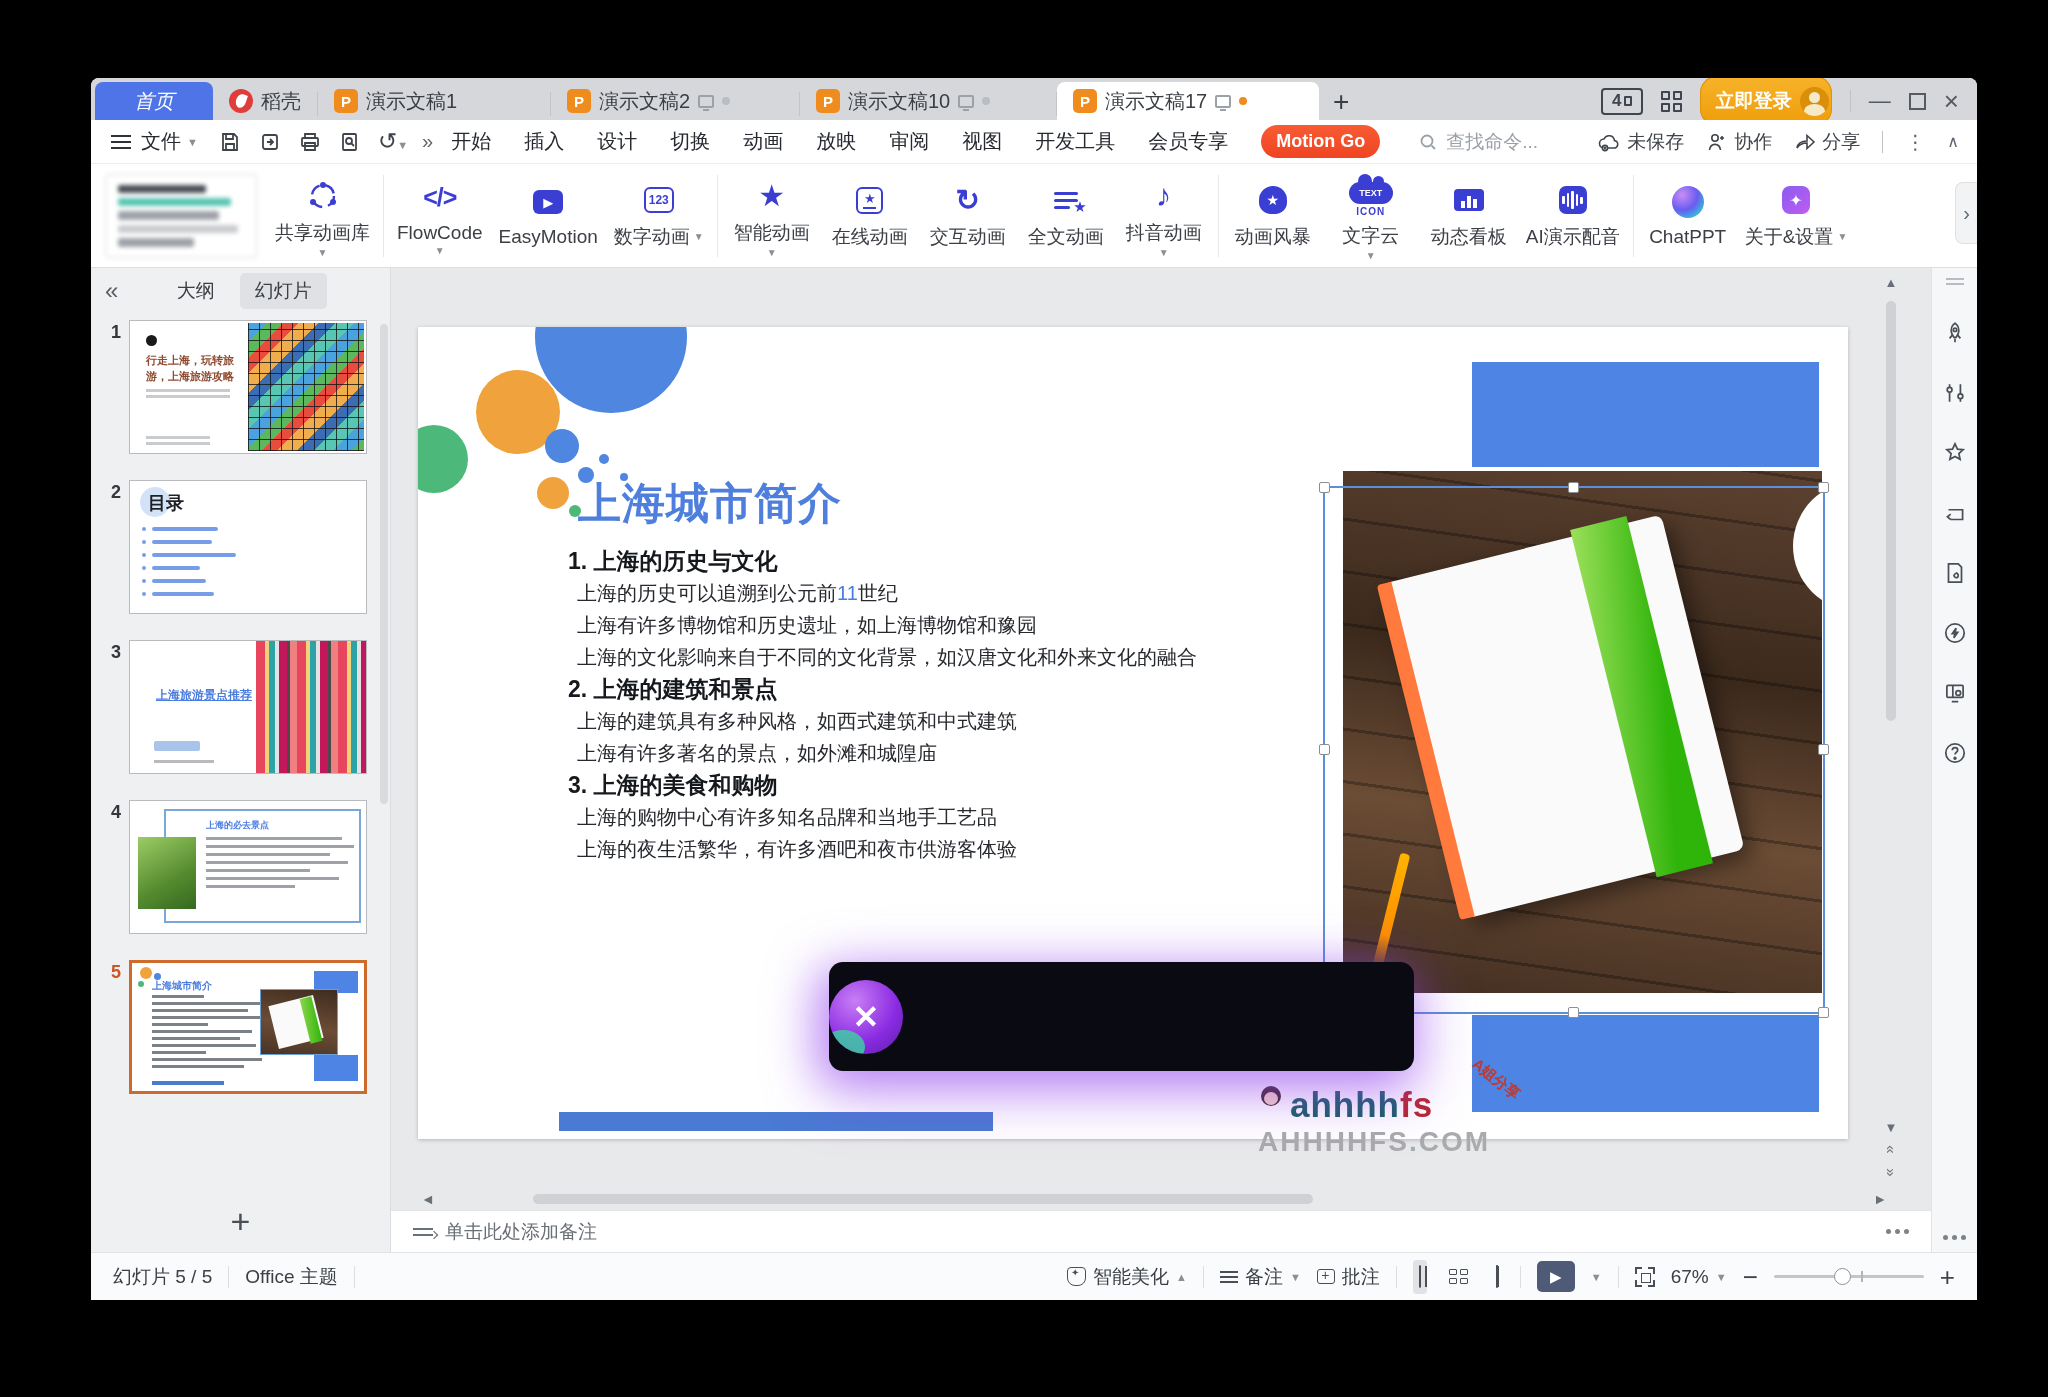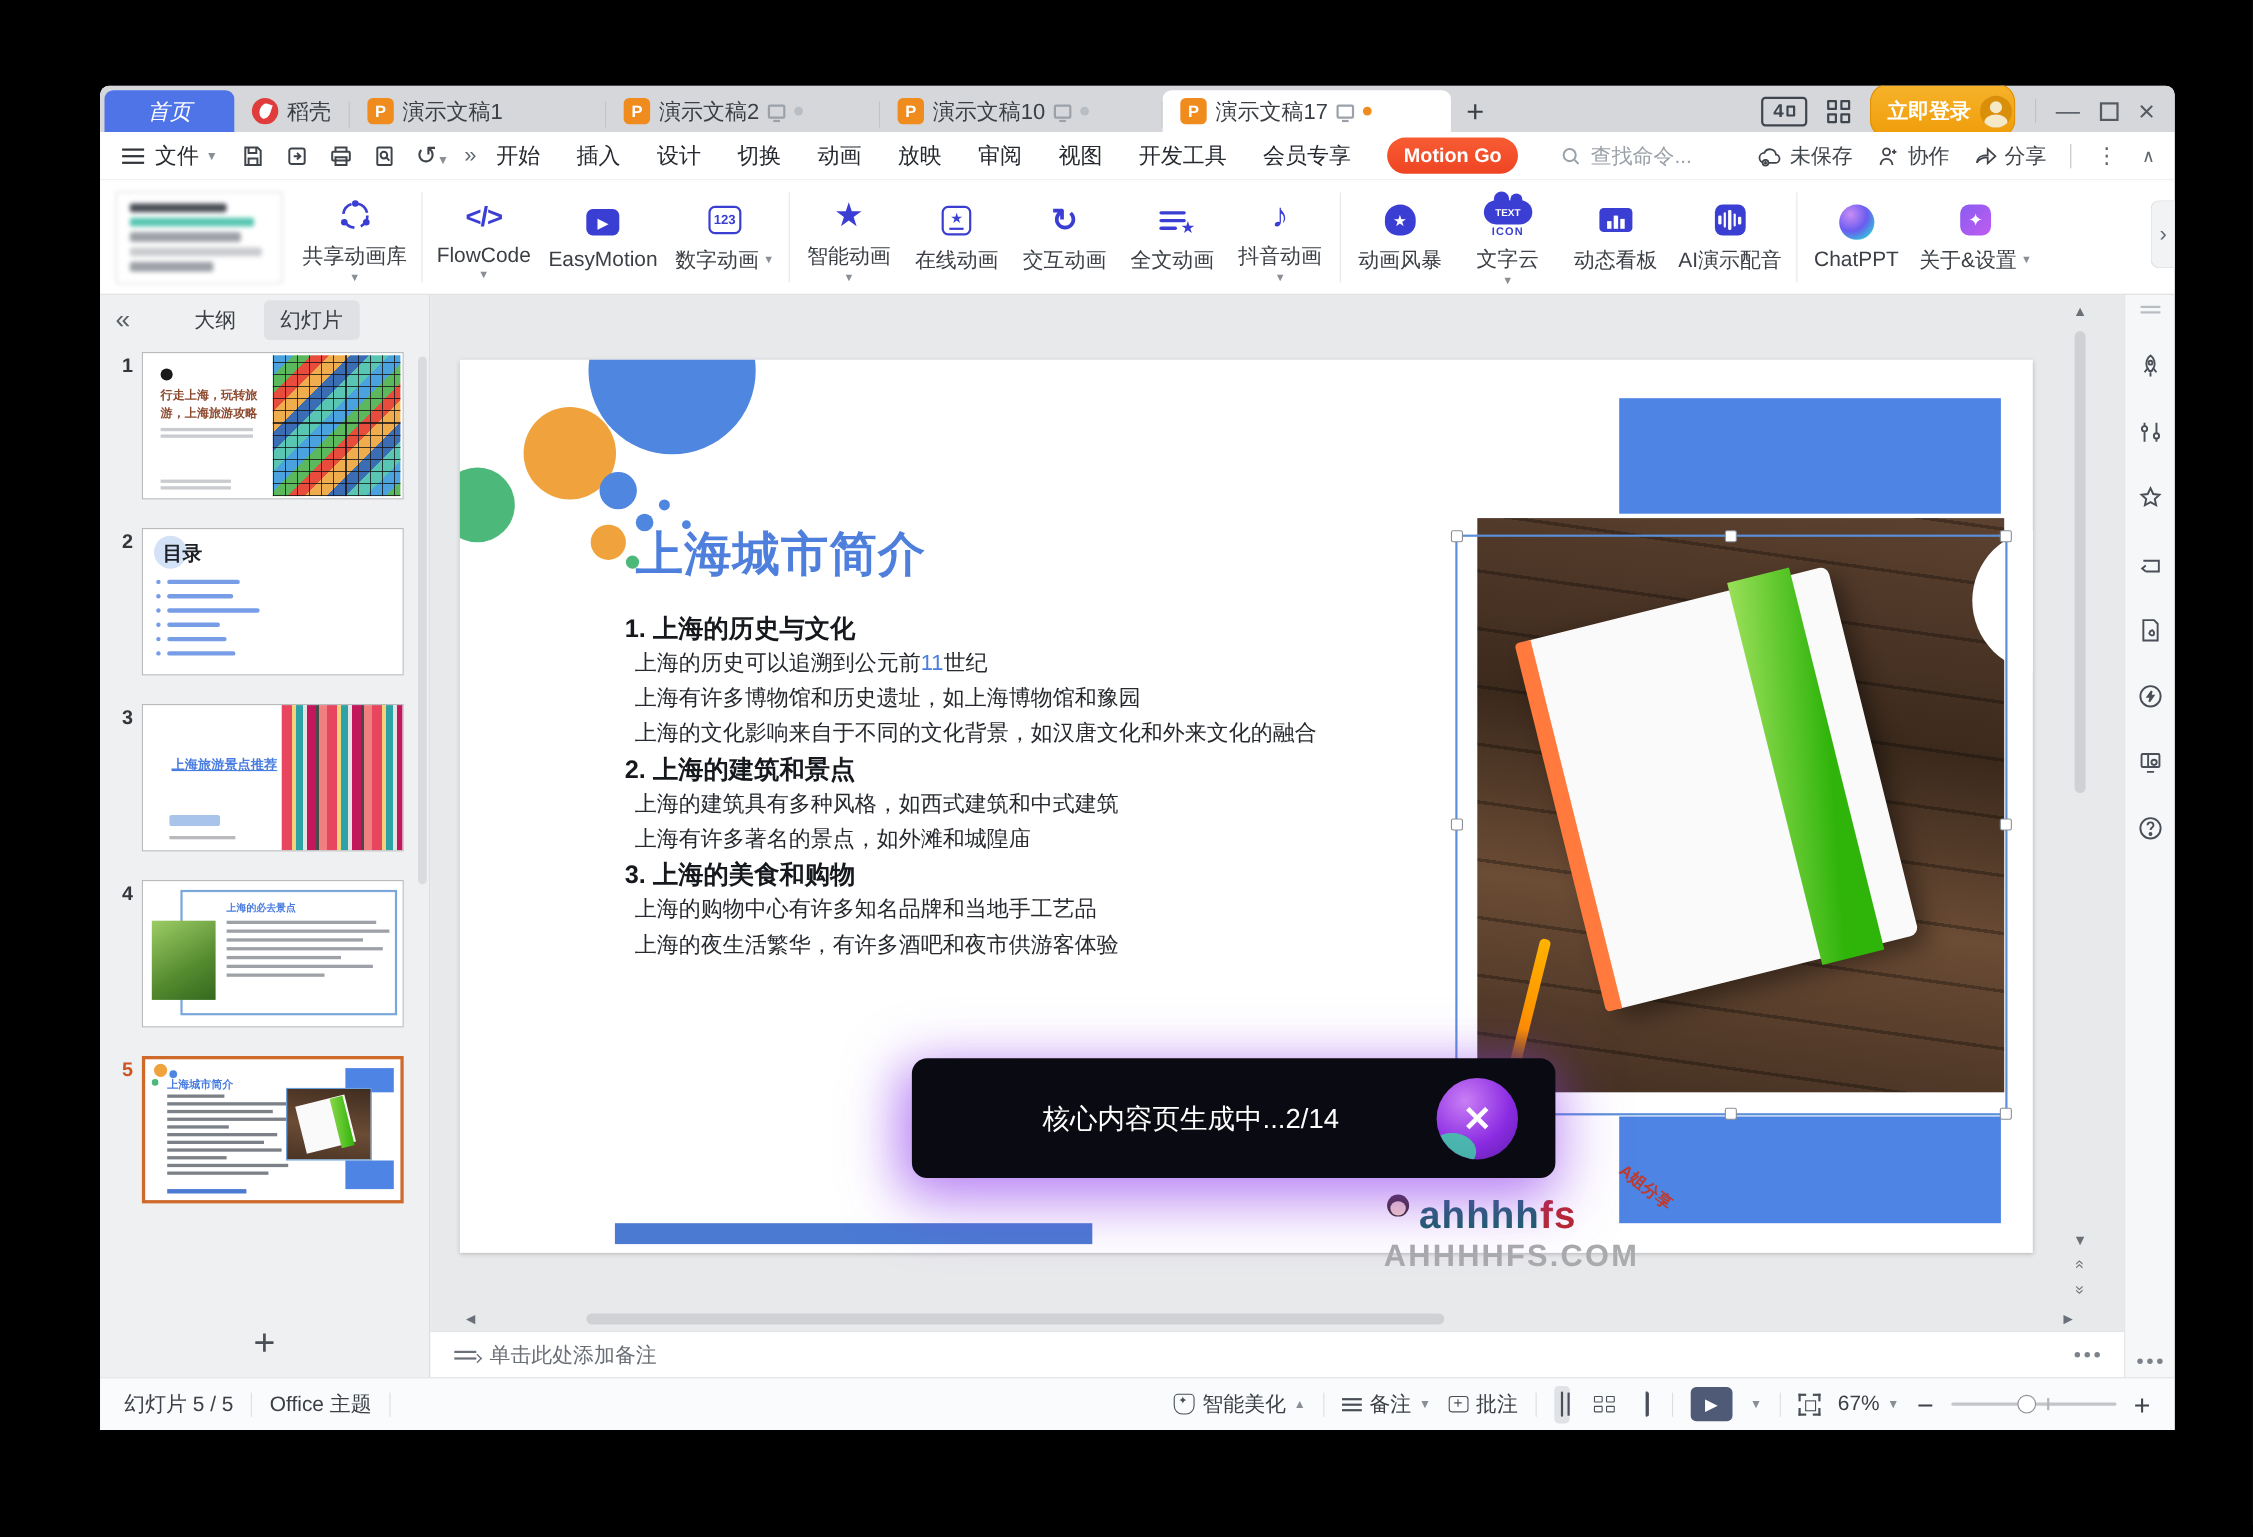--- a/index.html
+++ b/index.html
@@ -139,21 +139,21 @@
   .t5-brect1 { position:absolute; right:6px; top:8px; width:44px; height:22px; background:#4e84e4; }
   .t5-brect2 { position:absolute; right:6px; top:92px; width:44px; height:26px; background:#4e84e4; }
   .t5-bar { position:absolute; left:20px; bottom:6px; width:72px; height:4px; background:#4a7ad2; }
 
   
   .center { flex:1; display:flex; flex-direction:column; min-width:0; background:#e8e9eb; }
   .viewport { flex:1; position:relative; min-height:0; }
   .slide { position:absolute; left:27px; top:59px; width:1430px; height:812px; background:#fff; box-shadow:0 1px 4px rgba(0,0,0,.22); overflow:hidden; }
   .circ { position:absolute; border-radius:50%; }
   .slide-title { position:absolute; left:160px; top:148px; font-size:43px; font-weight:bold; color:#4e7fdd; letter-spacing:1px; }
-  .slide-body { position:absolute; left:150px; top:228px; width:840px; }
+  .slide-body { position:absolute; left:150px; top:218px; width:840px; }
   .slide-body .h { font-size:23px; font-weight:bold; color:#15181c; line-height:32px; }
   .slide-body .l { font-size:20px; color:#26292e; line-height:32px; padding-left:9px; }
   .slide-body .num { color:#4a7de0; }
   .brect-top { position:absolute; left:1054px; top:35px; width:347px; height:105px; background:#4e84e4; }
   .brect-bottom { position:absolute; left:1054px; top:688px; width:347px; height:97px; background:#4e84e4; }
   .photo { position:absolute; left:925px; top:144px; width:479px; height:522px;
     background:linear-gradient(8deg,#432f21,#6b4c35 34%,#3b291c 62%,#5d4230);
     overflow:hidden; }
   .photo .plank { position:absolute; inset:0; background:repeating-linear-gradient(8deg, rgba(0,0,0,.28) 0 3px, transparent 3px 52px); }
   .notebook { position:absolute; left:16%; top:14%; width:60%; height:66%; background:#fafafa; border-radius:8px; transform:rotate(-14deg); box-shadow:6px 10px 22px rgba(0,0,0,.45); }
@@ -672,21 +672,20 @@
             <span class="handle" style="left:-6px;top:50%;margin-top:-6px"></span>
             <span class="handle" style="right:-6px;top:50%;margin-top:-6px"></span>
             <span class="handle" style="left:-6px;bottom:-6px"></span>
             <span class="handle" style="left:50%;bottom:-6px;margin-left:-6px"></span>
             <span class="handle" style="right:-6px;bottom:-6px"></span>
           </div>
           <div class="bluebar"></div>
         </div>
 
         <div class="toast">
-          <span class="toast-msg">核心内容页生成中...2/14</span>
           <span class="toast-btn">
               <span class="toast-x">✕</span>
             </span>
         </div>
 
         <div class="wm">
           <div class="wm-row">
             <span class="wm-girl"></span>
             <span class="wm-logo"><span>ahhhh</span><em>fs</em></span>
             <span class="wm-badge">A姐分享</span>

